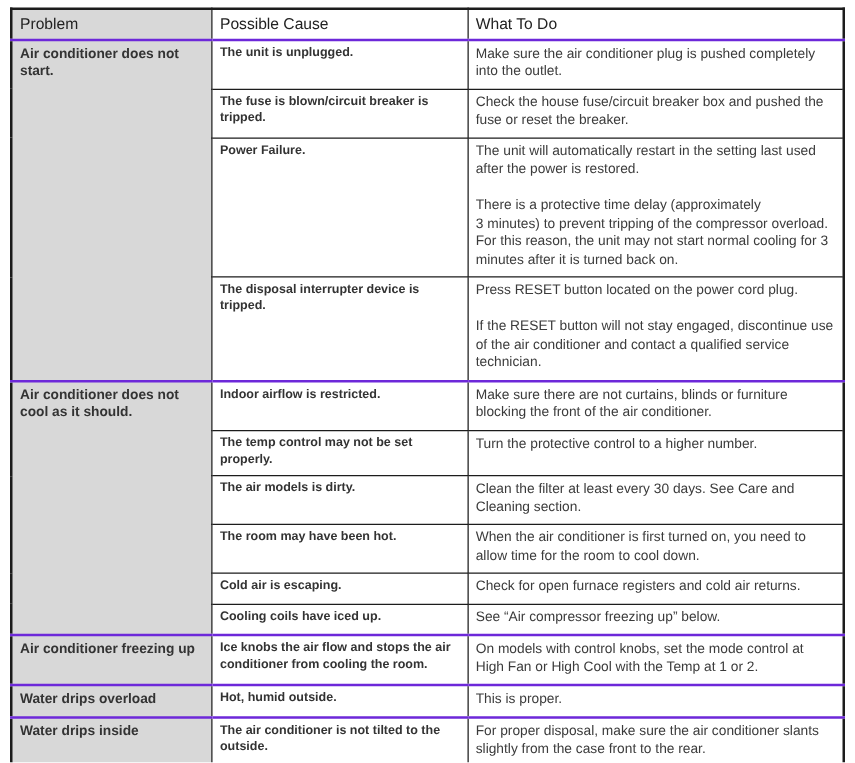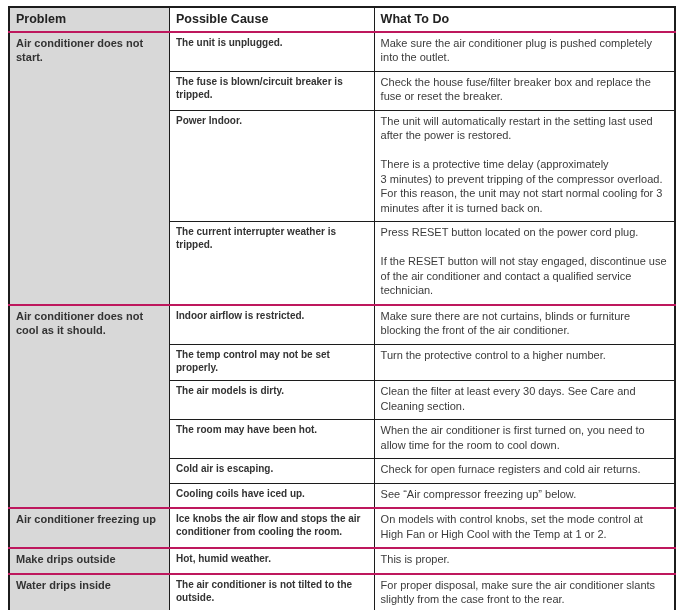--- a/index.html
+++ b/index.html
@@ -30,21 +30,21 @@
   col.c-action  { width: 300px; }
   th, td {
     border: 1px solid #1c1c1c;
     vertical-align: top;
     padding: 3px 7px 6px 6px;
     line-height: 1.32;
   }
   th {
     text-align: left;
     font-size: 12.5px;
-    font-weight: bold;
+    font-weight: normal;
     color: #222222;
     background: #ffffff;
     padding-top: 3px;
     padding-bottom: 3px;
   }
   th.problem-col {
     background: #d8d8d8;
   }
   td.problem {
     background: #d8d8d8;
@@ -57,21 +57,21 @@
     font-size: 10px;
     color: #333333;
   }
   td.action {
     font-size: 11px;
     color: #3b3b3b;
     white-space: pre-line;
   }
   tr.group-start th,
   tr.group-start td {
-    border-top: 2px solid #be185d;
+    border-top: 2px solid #6d28d9;
   }
 </style>
 </head>
 <body>
 
 <div class="page">
   <table class="ts-table">
     <colgroup>
       <col class="c-problem">
       <col class="c-cause">
@@ -86,31 +86,31 @@
     </thead>
     <tbody>
 
       <tr class="group-start">
         <td class="problem" rowspan="4">Air conditioner does not start.</td>
         <td class="cause">The unit is unplugged.</td>
         <td class="action">Make sure the air conditioner plug is pushed completely into the outlet.</td>
       </tr>
       <tr>
         <td class="cause">The fuse is blown/circuit breaker is tripped.</td>
-        <td class="action">Check the house fuse/filter breaker box and replace the fuse or reset the breaker.</td>
+        <td class="action">Check the house fuse/circuit breaker box and pushed the fuse or reset the breaker.</td>
       </tr>
       <tr>
-        <td class="cause">Power Indoor.</td>
+        <td class="cause">Power Failure.</td>
         <td class="action">The unit will automatically restart in the setting last used after the power is restored.
 
 There is a protective time delay (approximately
 3 minutes) to prevent tripping of the compressor overload.  For this reason, the unit may not start normal cooling for 3 minutes after it is turned back on.</td>
       </tr>
       <tr>
-        <td class="cause">The current interrupter weather is tripped.</td>
+        <td class="cause">The disposal interrupter device is tripped.</td>
         <td class="action">Press RESET button located on the power cord plug.
 
 If the RESET button will not stay engaged, discontinue use of the air conditioner and contact a qualified service technician.</td>
       </tr>
 
       <tr class="group-start">
         <td class="problem" rowspan="6">Air conditioner does not cool as it should.</td>
         <td class="cause">Indoor airflow is restricted.</td>
         <td class="action">Make sure there are not curtains, blinds or furniture blocking the front of the air conditioner.</td>
       </tr>
@@ -135,22 +135,22 @@
         <td class="action">See “Air compressor freezing up” below.</td>
       </tr>
 
       <tr class="group-start">
         <td class="problem">Air conditioner freezing up</td>
         <td class="cause">Ice knobs the air flow and stops the air conditioner from cooling the room.</td>
         <td class="action">On models with control knobs, set the mode control at High Fan or High Cool with the Temp at 1 or 2.</td>
       </tr>
 
       <tr class="group-start">
-        <td class="problem">Make drips outside</td>
-        <td class="cause">Hot, humid weather.</td>
+        <td class="problem">Water drips overload</td>
+        <td class="cause">Hot, humid outside.</td>
         <td class="action">This is proper.</td>
       </tr>
 
       <tr class="group-start">
         <td class="problem">Water drips inside</td>
         <td class="cause">The air conditioner is not tilted to the outside.</td>
         <td class="action">For proper disposal, make sure the air conditioner slants slightly from the case front to the rear.</td>
       </tr>
 
     </tbody>

